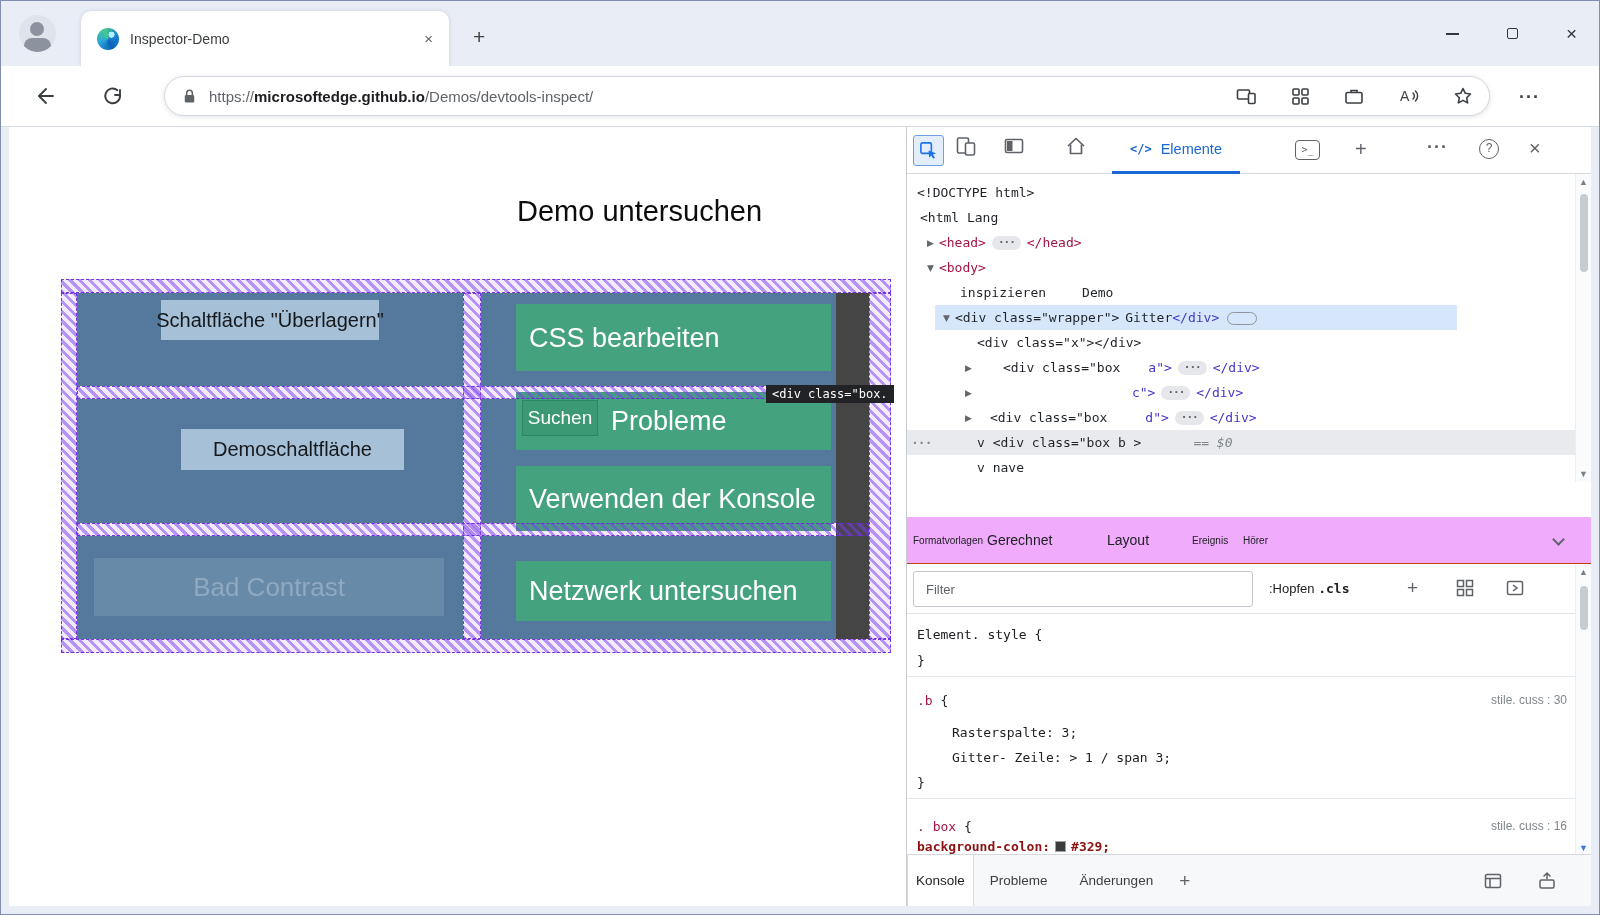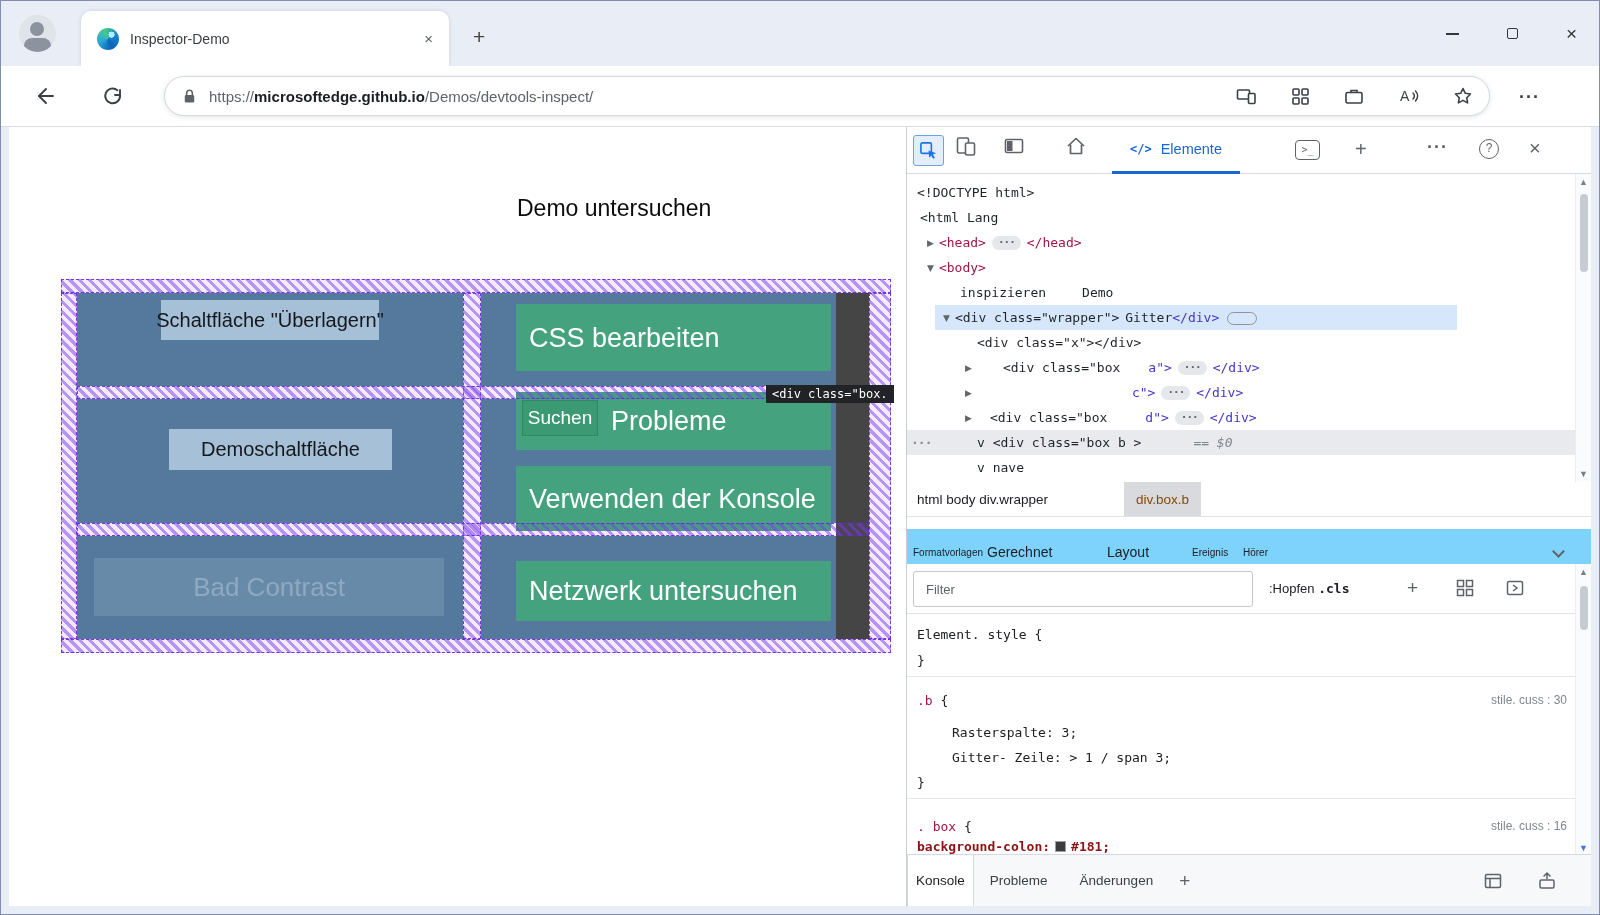--- a/index.html
+++ b/index.html
@@ -33,33 +33,33 @@
   .url-host{color:#1c1e21;font-weight:700}
   .url-icons{margin-left:auto;display:flex;align-items:center;gap:34px}
   .more-dots{letter-spacing:1px;font-size:18px;color:#3c4043;font-weight:700}
 
   
   .main{position:absolute;top:126px;left:8px;right:8px;bottom:8px;background:#fff;display:flex}
   .webpage{position:relative;width:897px;height:100%;overflow:hidden;background:#fff}
   .devtools{position:relative;flex:1;border-left:1px solid #c7cbd2;background:#fff;overflow:hidden}
 
   
-  .page-title{position:absolute;left:508px;top:68px;font-size:23px;color:#0c0c0c;white-space:nowrap}
+  .page-title{position:absolute;left:508px;top:68px;font-size:29px;color:#0c0c0c;white-space:nowrap}
   .grid{position:absolute;left:52px;top:152px;width:830px;height:374px}
   .cell{position:absolute;background:#54799c}
   .c1{left:16px;top:14px;width:386px;height:93px}
   .c2{left:16px;top:120px;width:386px;height:124px}
   .c3{left:16px;top:257px;width:386px;height:103px}
   .c4{left:420px;top:14px;width:388px;height:93px}
   .c5{left:420px;top:120px;width:388px;height:124px}
   .c6{left:420px;top:257px;width:388px;height:103px}
   .darkbar{position:absolute;left:775px;top:14px;width:33px;height:346px;background:#454545;z-index:2}
   .pbtn{position:absolute;z-index:3;display:flex;align-items:center;justify-content:center;background:#a6c0d7;color:#15181c;font-size:20px;white-space:nowrap}
   .btn-overlay{left:100px;top:21px;width:218px;height:40px}
-  .btn-demo{left:108px;top:150px;width:223px;height:41px}
+  .btn-demo{left:120px;top:150px;width:223px;height:41px}
   .btn-bad{left:33px;top:279px;width:350px;height:58px;background:#688aa9;color:#8fa9c1;font-size:26px}
   .gbox{position:absolute;z-index:3;background:#44a27e;color:#fff}
   .g1{left:455px;top:25px;width:315px;height:67px}
   .g2{left:455px;top:113px;width:315px;height:58px}
   .g3{left:455px;top:187px;width:315px;height:65px}
   .g4{left:455px;top:282px;width:315px;height:60px}
   .gtext{position:absolute;left:13px;top:50%;transform:translateY(-50%);font-size:27px;white-space:nowrap}
   .search-chip{position:absolute;left:6px;top:8px;width:76px;height:36px;background:#3b9a74;border:1px solid #2f8763;color:#fff;
       font-size:19px;display:flex;align-items:center;justify-content:center}
   .g2-text{position:absolute;left:95px;top:50%;transform:translateY(-50%);font-size:27px;white-space:nowrap}
@@ -117,21 +117,21 @@
   .selbody{margin-left:70px}
   .eq{margin-left:52px;color:#80868b;font-style:italic}
 
   
   .crumbs{position:absolute;top:355px;left:0;right:0;height:35px;border-bottom:1px solid #e0e3e7;
       display:flex;align-items:stretch;font-size:13.5px;background:#fff}
   .crumb-path{display:flex;align-items:center;padding-left:10px;color:#202124}
   .crumb-chip{display:flex;align-items:center;margin-left:76px;padding:0 12px;background:#d8dade;color:#8a4a00}
 
   
-  .stabs{position:absolute;top:402px;left:0;right:0;height:47px;border-bottom:1px solid #c2410c;background:#7dd3fc}
+  .stabs{position:absolute;top:390px;left:0;right:0;height:47px;border-bottom:1px solid #c2410c;background:#f0abfc}
   .stab{position:absolute;top:0;height:47px;line-height:47px;color:#202124}
   .st1{left:6px;font-size:10px}
   .st2{left:80px;font-size:14px}
   .st3{left:200px;font-size:14px}
   .st4{left:285px;font-size:10px}
   .st5{left:336px;font-size:10px}
   .chev{position:absolute;right:28px;top:18px;width:9px;height:9px;border-right:2px solid #5f6368;border-bottom:2px solid #5f6368;transform:rotate(45deg)}
 
   
   .frow{position:absolute;top:437px;left:0;right:0;height:50px;border-bottom:1px solid #e0e3e7;background:#fff}
@@ -354,24 +354,20 @@
         <div class="dr r10"><span class="tri">▶</span><span class="m-open10">&lt;div class="box</span><span class="blu m-attr10">d"&gt;</span><span class="dots">···</span><span class="blu">&lt;/div&gt;</span></div>
         <div class="dr r11"><span class="gutter">···</span><span class="selbody">v &lt;div class="box b &gt;</span><span class="eq">== $0</span></div>
         <div class="dr r12"><span>v nave</span></div>
       </div>
       <div class="sb sb-dom">
         <span class="up">▲</span>
         <span class="thumb th-dom"></span>
         <span class="down">▼</span>
       </div>
 
-      <div class="crumbs">
-        <span class="crumb-path">html body div.wrapper</span>
-        <span class="crumb-chip">div.box.b</span>
-      </div>
 
       <div class="stabs">
         <span class="stab st1">Formatvorlagen</span>
         <span class="stab st2">Gerechnet</span>
         <span class="stab st3">Layout</span>
         <span class="stab st4">Ereignis</span>
         <span class="stab st5">Hörer</span>
         <span class="chev"></span>
       </div>
 
@@ -398,21 +394,21 @@
       <div class="spane">
         <div class="sr s1"><span>Element. style {</span></div>
         <div class="sr s2"><span>}</span></div>
         <div class="sdiv sd1"></div>
         <div class="sr s3"><span class="selr">.b</span><span> {</span><span class="src">stile. cuss : 30</span></div>
         <div class="sr s4"><span>Rasterspalte: 3;</span></div>
         <div class="sr s5"><span>Gitter- Zeile: &gt; 1 / span 3;</span></div>
         <div class="sr s6"><span>}</span></div>
         <div class="sdiv sd2"></div>
         <div class="sr s7"><span class="selr">. box</span><span> {</span><span class="src">stile. cuss : 16</span></div>
-        <div class="sr s8"><span class="errprop">background-colon:</span><span class="swatch"></span><span class="errprop">#181;</span></div>
+        <div class="sr s8"><span class="errprop">background-colon:</span><span class="swatch"></span><span class="errprop">#329;</span></div>
       </div>
       <div class="sb sb-styles">
         <span class="up">▲</span>
         <span class="thumb th-sty"></span>
         <span class="down">▼</span>
       </div>
 
       <div class="drawer">
         <span class="dtab dtab-active">Konsole</span>
         <span class="dtab">Probleme</span>

